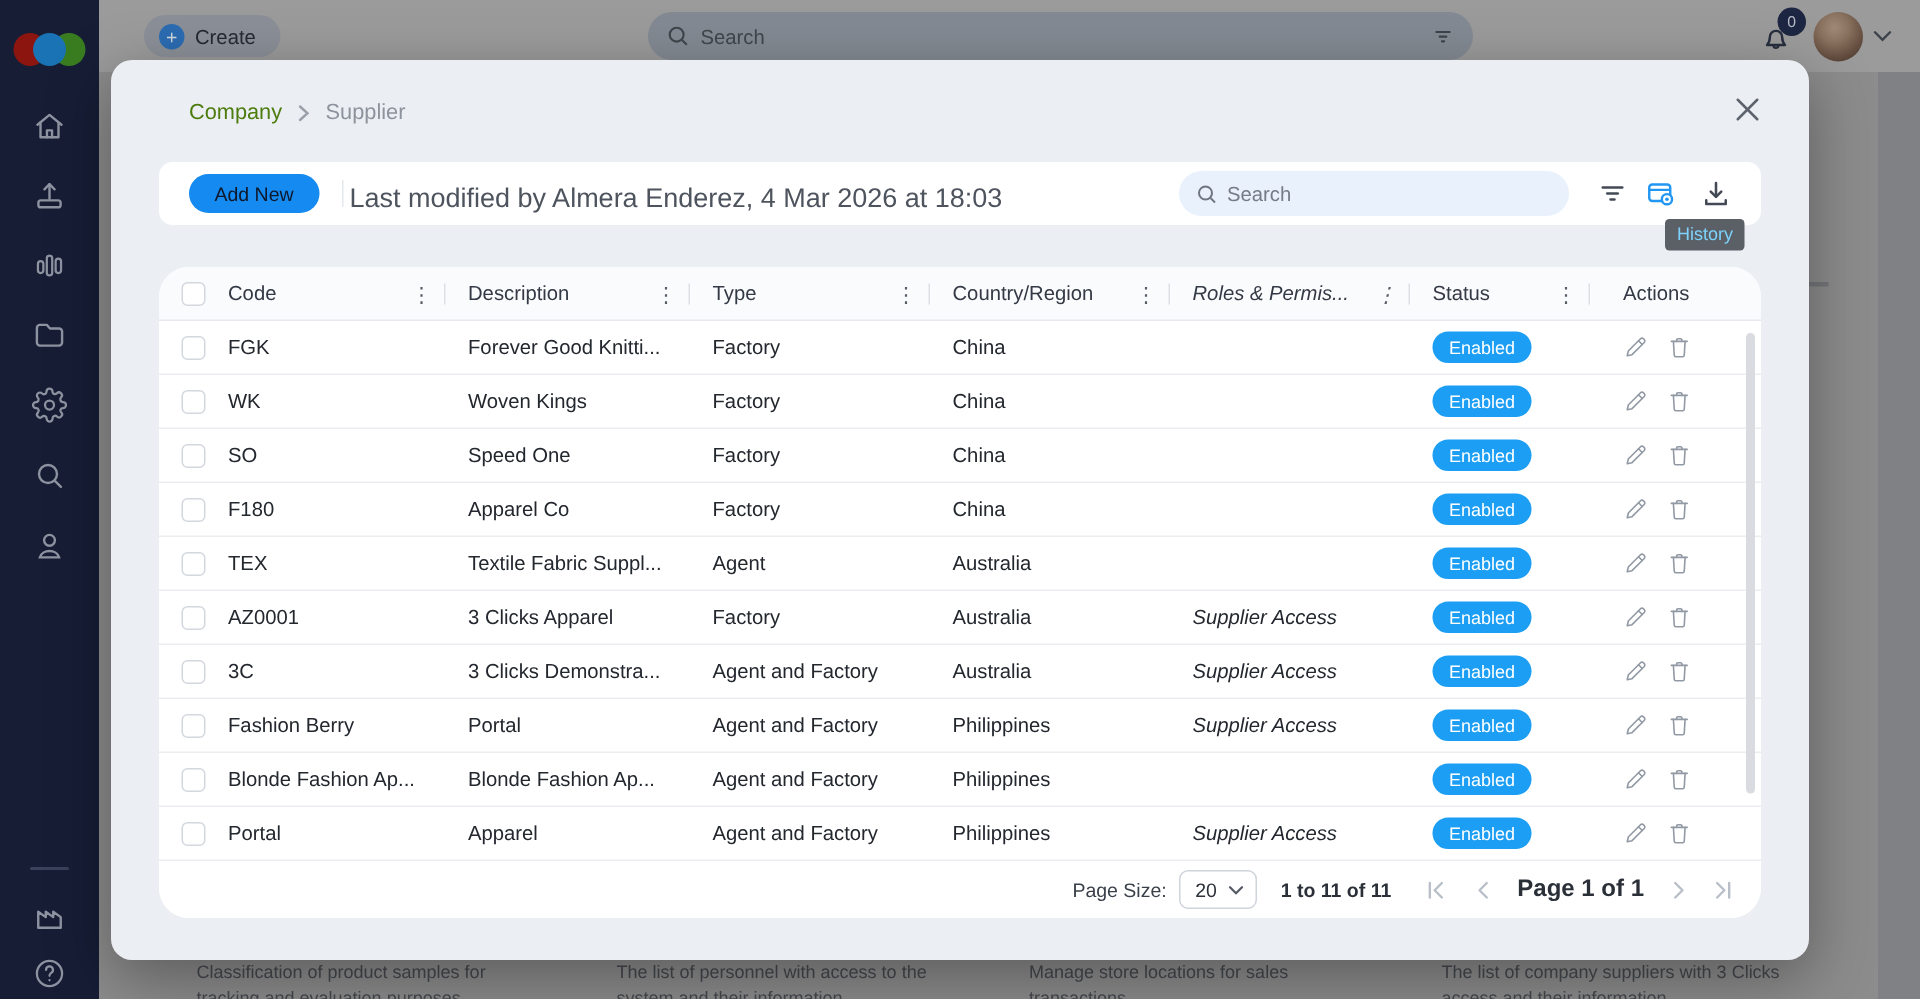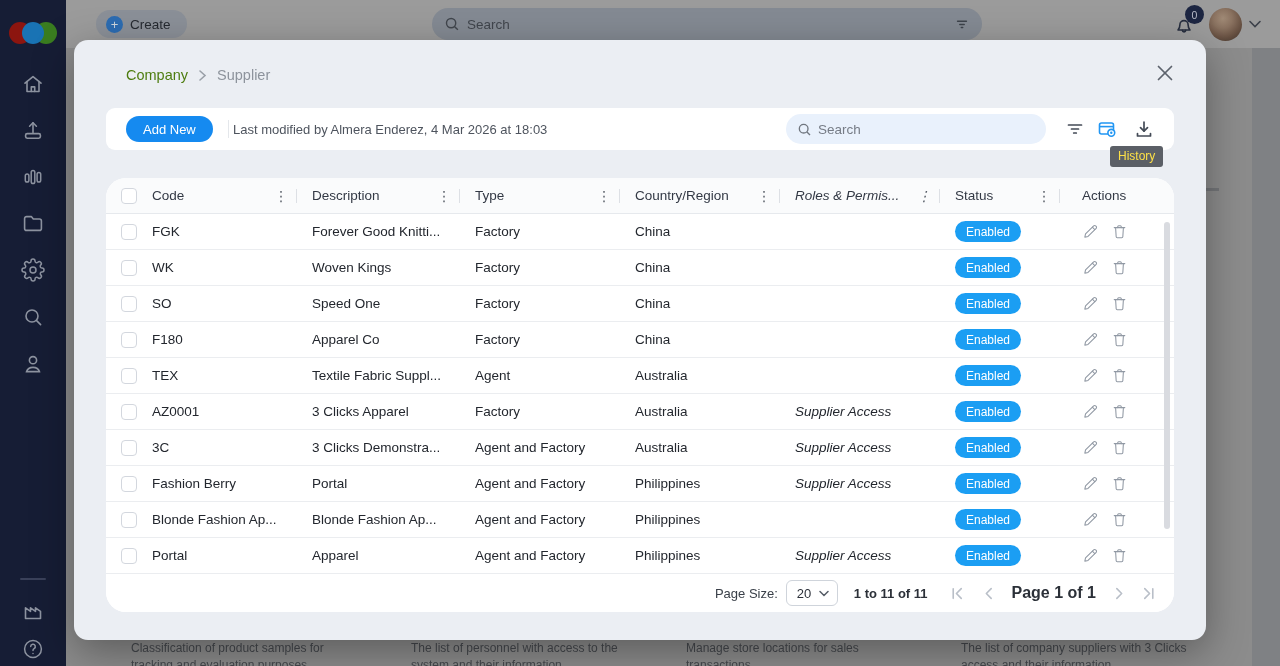--- a/index.html
+++ b/index.html
@@ -44,33 +44,33 @@
   .modal { position:absolute; left:74px; top:40px; width:1132px; height:600px; background:#ebeef3; border-radius:14px;
     box-shadow:0 12px 42px rgba(0,0,0,.35); z-index:30; }
   .breadcrumb { position:absolute; left:52px; top:27px; display:flex; align-items:center; gap:10px; }
   .bc-parent { font-size:14.5px; color:#4d7c0f; }
   .bc-sep { width:9px; height:13px; color:#9aa0a8; }
   .bc-current { font-size:14.5px; color:#8d939c; }
   .modal-close { position:absolute; right:31px; top:23px; width:20px; height:20px; color:#5d636d; cursor:pointer; }
 
   .toolbar-card { position:absolute; left:32px; top:68px; width:1068px; height:42px; background:#ffffff; border-radius:9px; }
   .addnew-btn { position:absolute; left:20px; top:8px; height:26px; padding:0 17px; border-radius:13px; background:#158af0;
-    color:#ffffff; font-size:13px; display:flex; align-items:center; }
+    color:#0f172a; font-size:13px; display:flex; align-items:center; }
   .tb-div { position:absolute; left:122px; top:12px; width:1px; height:18px; background:#e4e7eb; }
-  .last-modified { position:absolute; left:127px; top:14px; font-size:13px; color:#4e545e; }
+  .last-modified { position:absolute; left:127px; top:14px; font-size:18px; color:#4e545e; }
   .modal-search { position:absolute; left:680px; top:6px; width:260px; height:30px; border-radius:15px; background:#e9f1fc;
     display:flex; align-items:center; padding:0 11px; gap:6px; color:#70767f; }
   .modal-search input { flex:1; border:none; outline:none; background:transparent; font-size:13.5px; color:#3c424b;
     font-family:"Liberation Sans", sans-serif; }
   .modal-search input::placeholder { color:#767c86; }
   .tool-icon { position:absolute; top:11px; width:20px; height:20px; cursor:pointer; }
   .ti-filter { left:959px; color:#434a56; }
   .ti-history { left:991px; color:#2196f3; }
   .ti-download { left:1028px; color:#434a56; }
-  .tooltip { position:absolute; left:1036px; top:106px; background:#5b5f66; color:#fde047; font-size:12px;
+  .tooltip { position:absolute; left:1036px; top:106px; background:#5b5f66; color:#7dd3fc; font-size:12px;
     padding:3px 8px 4px; border-radius:3px; }
 
   .table-card { position:absolute; left:32px; top:138px; width:1068px; height:434px; background:#ffffff; border-radius:20px;
     overflow:hidden; }
   .thead { display:flex; height:36px; background:#fafbfc; border-bottom:1px solid #e6e9ed; align-items:center; }
   .hcell { position:relative; height:100%; display:flex; align-items:center; font-size:13.5px; color:#333945; }
   .hcell .kebab { margin-left:auto; margin-right:9px; color:#555c66; font-size:14px; cursor:pointer; }
   .hsep::after { content:""; position:absolute; right:0; top:11px; width:1px; height:14px; background:#dde0e5; }
   .c-sel { width:46px; display:flex; align-items:center; justify-content:center; }
   .c-code { width:145px; }

